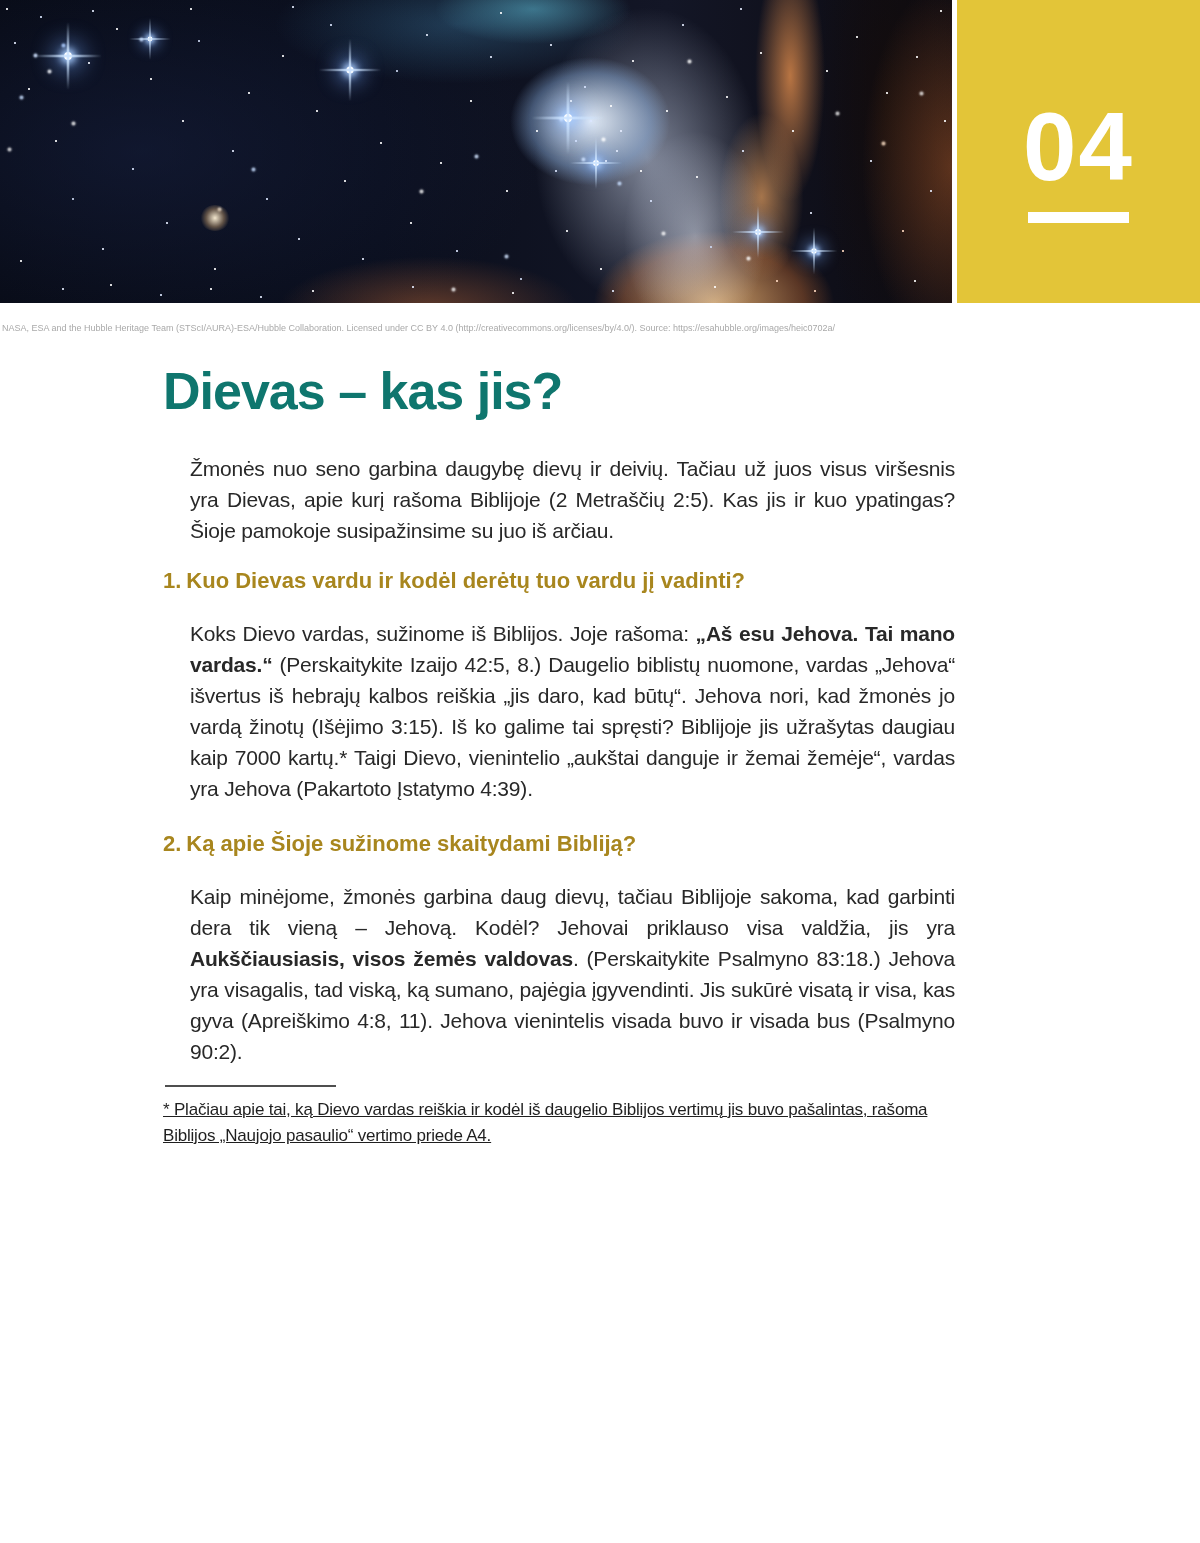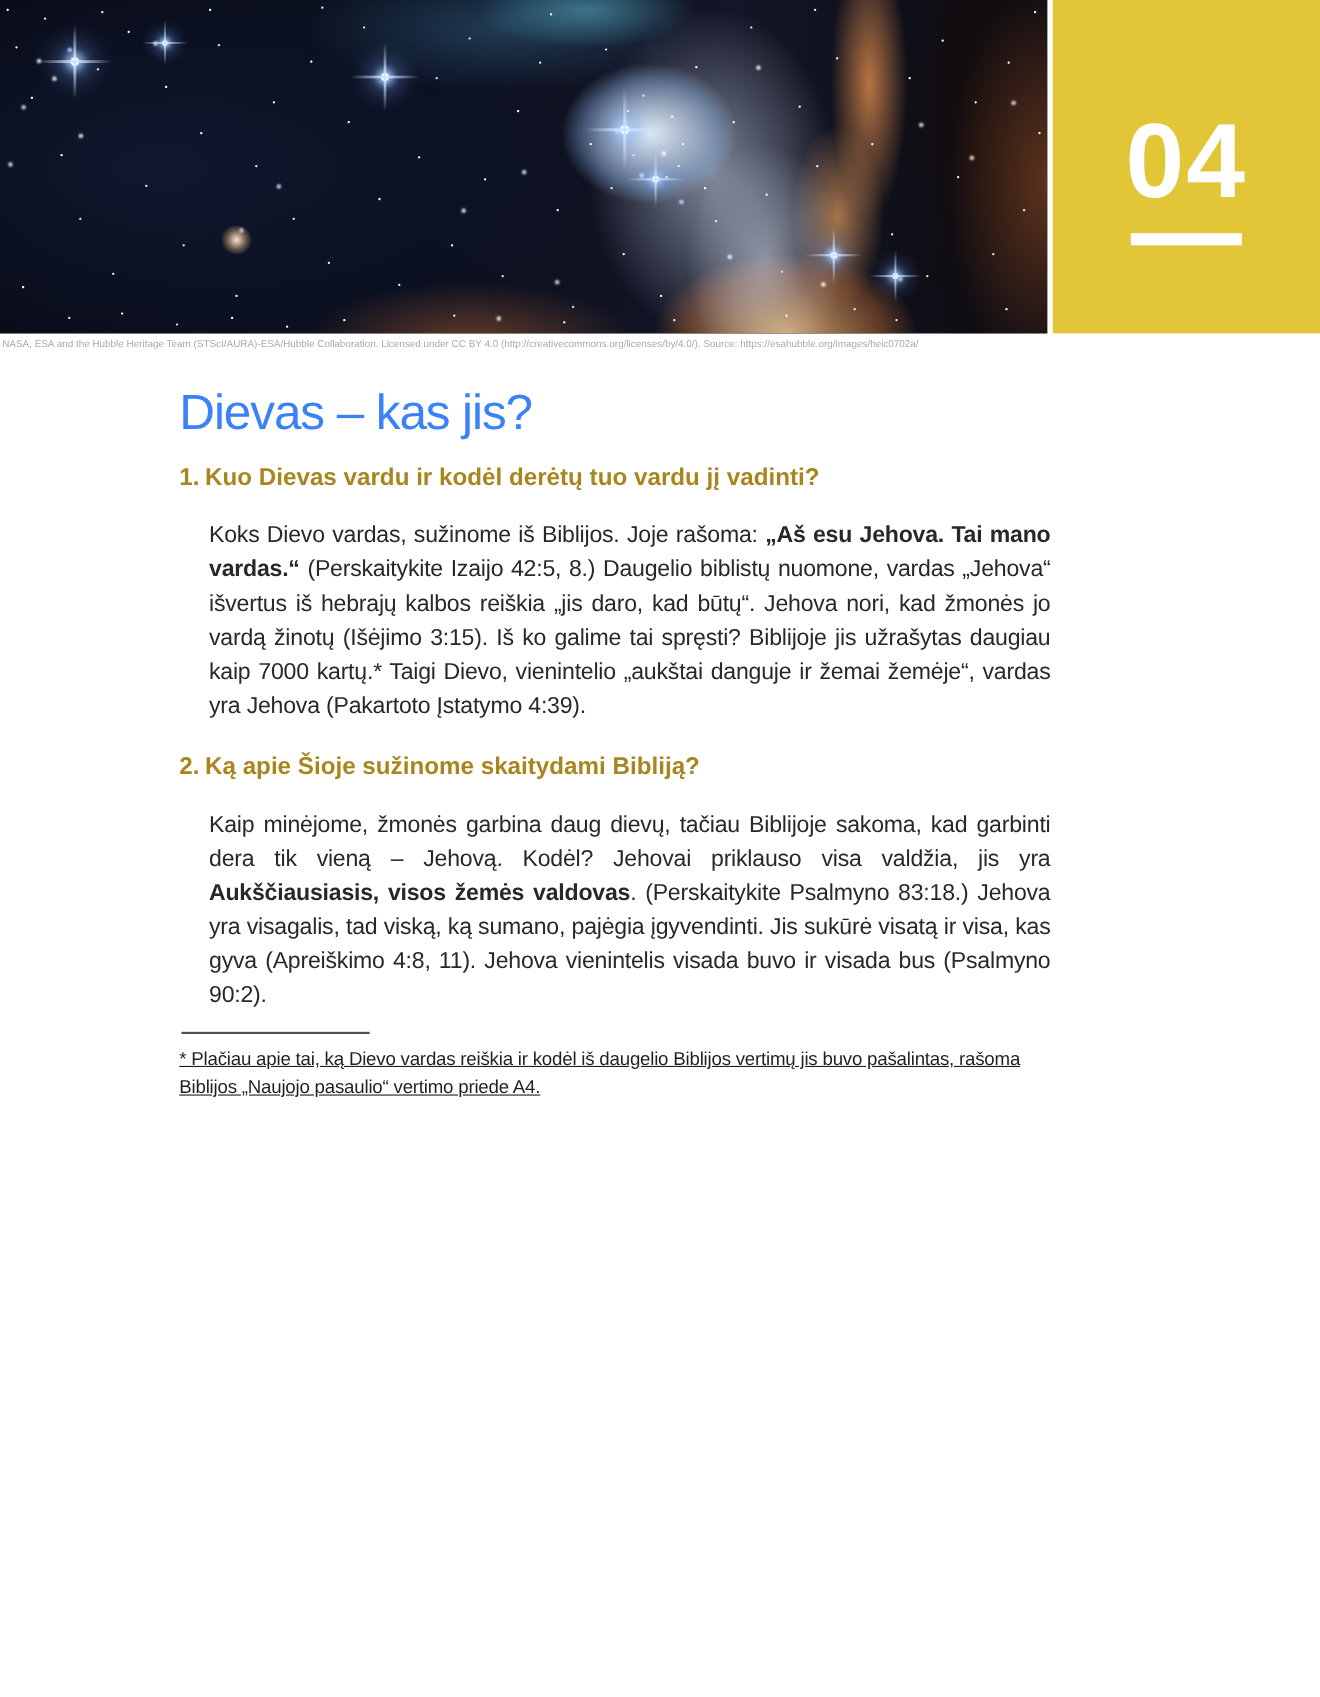--- a/index.html
+++ b/index.html
@@ -85,25 +85,25 @@
     flex:1;height:303px;display:flex;flex-direction:column;align-items:center;
     justify-content:center;
     text-align:right;
   }
   .lesson-number{
     font-size:96px;font-weight:700;color:#ffffff;line-height:1;margin-top:18px;
     letter-spacing:2px;
   }
   .lesson-underline{width:101px;height:11px;background:#ffffff;margin-top:17px;}
   
-  .credit{margin:4px 0 0 2px;font-size:9px;line-height:11px;color:#a9a9a9;letter-spacing:0;}
+  .credit{margin:20px 0 0 2px;font-size:9px;line-height:11px;color:#a9a9a9;letter-spacing:0;}
   
   .article{margin-left:163px;width:792px;}
   .page-title{
-    margin:33px 0 0 0;font-size:45px;line-height:48px;font-weight:400;color:#3b82f6;
+    margin:33px 0 0 0;font-size:52px;line-height:48px;font-weight:700;color:#0f766e;
     letter-spacing:-1px;
   }
   .intro,.para{
     margin:0;padding-left:27px;font-size:21px;line-height:31px;color:#282828;
     text-align:justify;letter-spacing:-0.2px;
   }
   .intro{margin-top:38px;}
   .q-heading{
     margin:25px 0 0 0;font-size:22px;line-height:30px;font-weight:700;
   }
@@ -136,20 +136,21 @@
     <div class="lesson-number">04</div>
     <div class="lesson-underline"></div>
   </div>
 </div>
 
 <div class="credit">NASA, ESA and the Hubble Heritage Team (STScI/AURA)-ESA/Hubble Collaboration. Licensed under CC BY 4.0 (http://creativecommons.org/licenses/by/4.0/). Source: https://esahubble.org/images/heic0702a/</div>
 
 <div class="article">
   <h1 class="page-title">Dievas – kas jis?</h1>
 
+  <p class="intro">Žmonės nuo seno garbina daugybę dievų ir deivių. Tačiau už juos visus viršesnis yra Dievas, apie kurį rašoma Biblijoje (2 Metraščių 2:5). Kas jis ir kuo ypatingas? Šioje pamokoje susipažinsime su juo iš arčiau.</p>
 
   <h2 class="q-heading" style="color:#a8861e;margin-top:20px;">
     <span class="q-num">1.</span><span>Kuo Dievas vardu ir kodėl derėtų tuo vardu jį vadinti?</span>
   </h2>
   <p class="para">
     <span>Koks Dievo vardas, sužinome iš Biblijos. Joje rašoma: </span><span class="b">„Aš esu Jehova. Tai mano vardas.“</span><span> (Perskaitykite Izaijo 42:5, 8.) Daugelio biblistų nuomone, vardas „Jehova“ išvertus iš hebrajų kalbos reiškia „jis daro, kad būtų“. Jehova nori, kad žmonės jo vardą žinotų (Išėjimo 3:15). Iš ko galime tai spręsti? Biblijoje jis užrašytas daugiau kaip 7000 kartų.* Taigi Dievo, vienintelio „aukštai danguje ir žemai žemėje“, vardas yra Jehova (Pakartoto Įstatymo 4:39).</span>
   </p>
 
   <h2 class="q-heading" style="color:#a8861e;">
     <span class="q-num">2.</span><span>Ką apie Šioje sužinome skaitydami Bibliją?</span>

